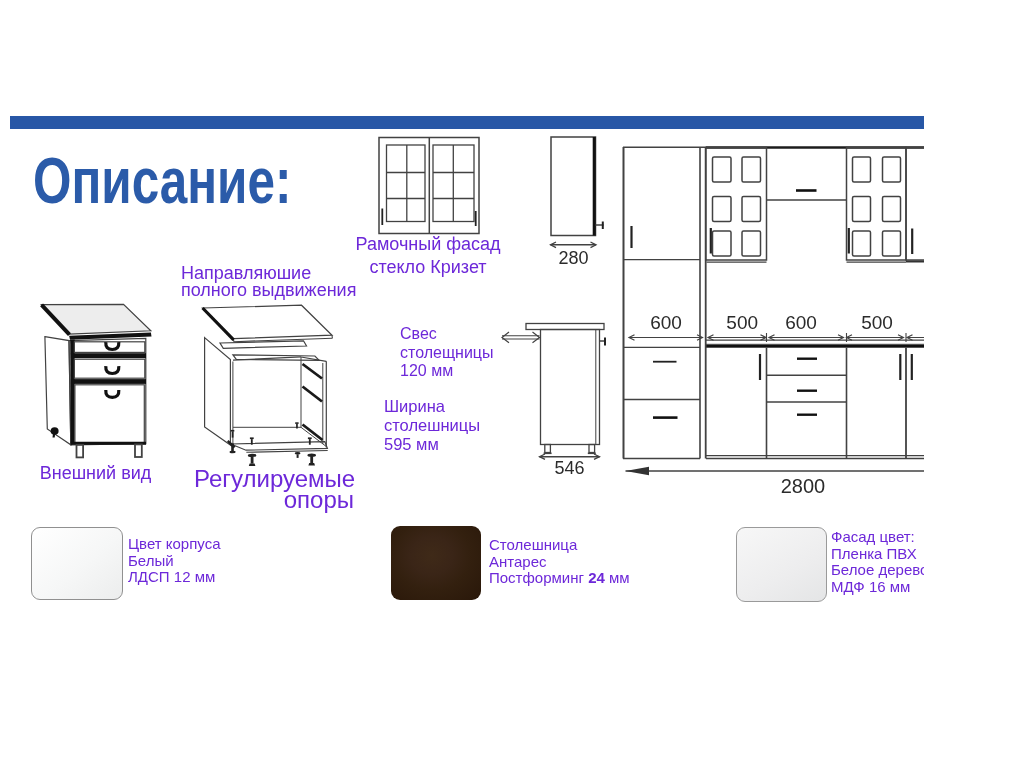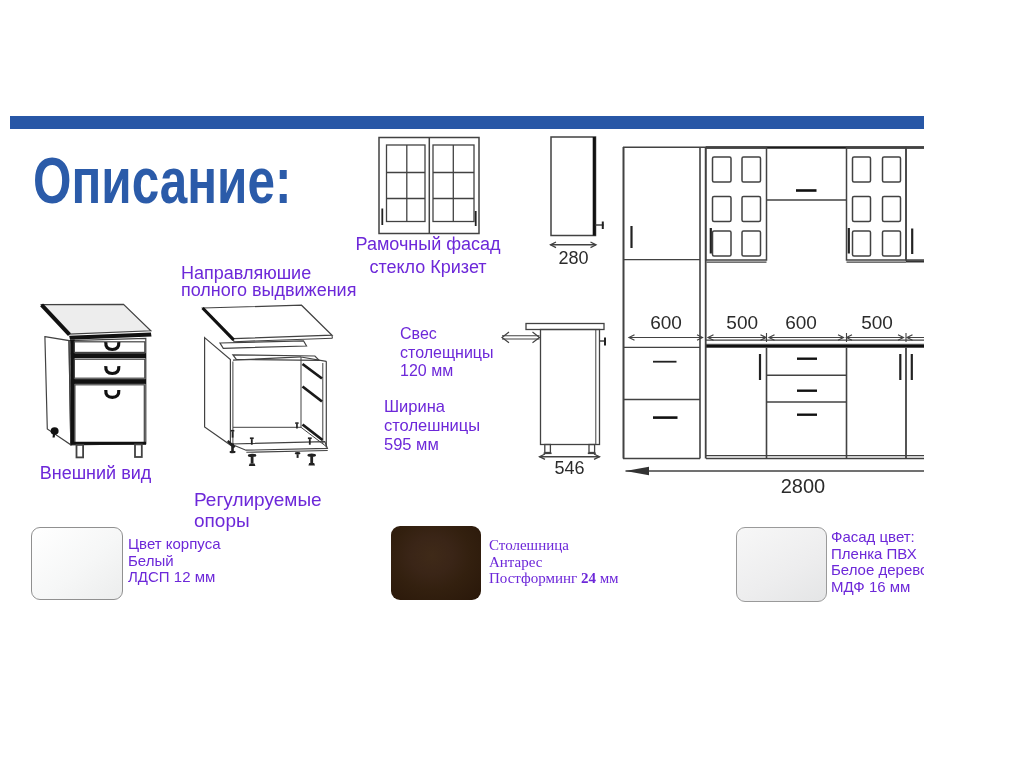--- a/index.html
+++ b/index.html
@@ -21,32 +21,32 @@
 <body>
 <div id="page">
   <div id="bar"></div>
   <div id="head">Описание:</div>
 
   <div class="t" style="left:355px;top:233px;width:146px;text-align:center;font-size:18px;line-height:23px;">Рамочный фасад
 стекло Кризет</div>
   <div class="t" style="left:181px;top:265px;font-size:18px;line-height:17.2px;">Направляюшие
 полного выдвижения</div>
   <div class="t" style="left:20px;top:463px;width:151px;text-align:center;font-size:18px;">Внешний вид</div>
-  <div class="t" style="left:194px;top:489px;width:160px;text-align:left;font-size:19px;line-height:21px;">Регулируемые
+  <div class="t" style="left:194px;top:468px;width:160px;text-align:right;font-size:24px;line-height:21px;">Регулируемые
 опоры</div>
   <div class="t" style="left:400px;top:325px;font-size:16px;line-height:18.6px;">Свес
 столещницы
 120 мм</div>
   <div class="t" style="left:384px;top:397px;width:160px;text-align:left;font-size:16.5px;line-height:19.2px;">Ширина
 столешницы
 595 мм</div>
   <div class="t" style="left:128px;top:536px;font-size:15px;line-height:16.7px;">Цвет корпуса
 Белый
 ЛДСП 12 мм</div>
-  <div class="t" style="left:489px;top:537px;font-size:15px;line-height:16.7px;font-family:Liberation Serif, serif;">Столешница
+  <div class="t" style="left:489px;top:537px;font-size:15px;line-height:16.7px;">Столешница
 Антарес
 Постформинг <b>24</b> мм</div>
   <div class="t" style="left:831px;top:529px;font-size:15px;line-height:16.6px;">Фасад цвет:
 Пленка ПВХ
 Белое дерево
 МДФ 16 мм</div>
 
   <div id="sw1" class="sw"></div>
   <div id="sw2" class="sw"></div>
   <div id="sw3" class="sw"></div>

